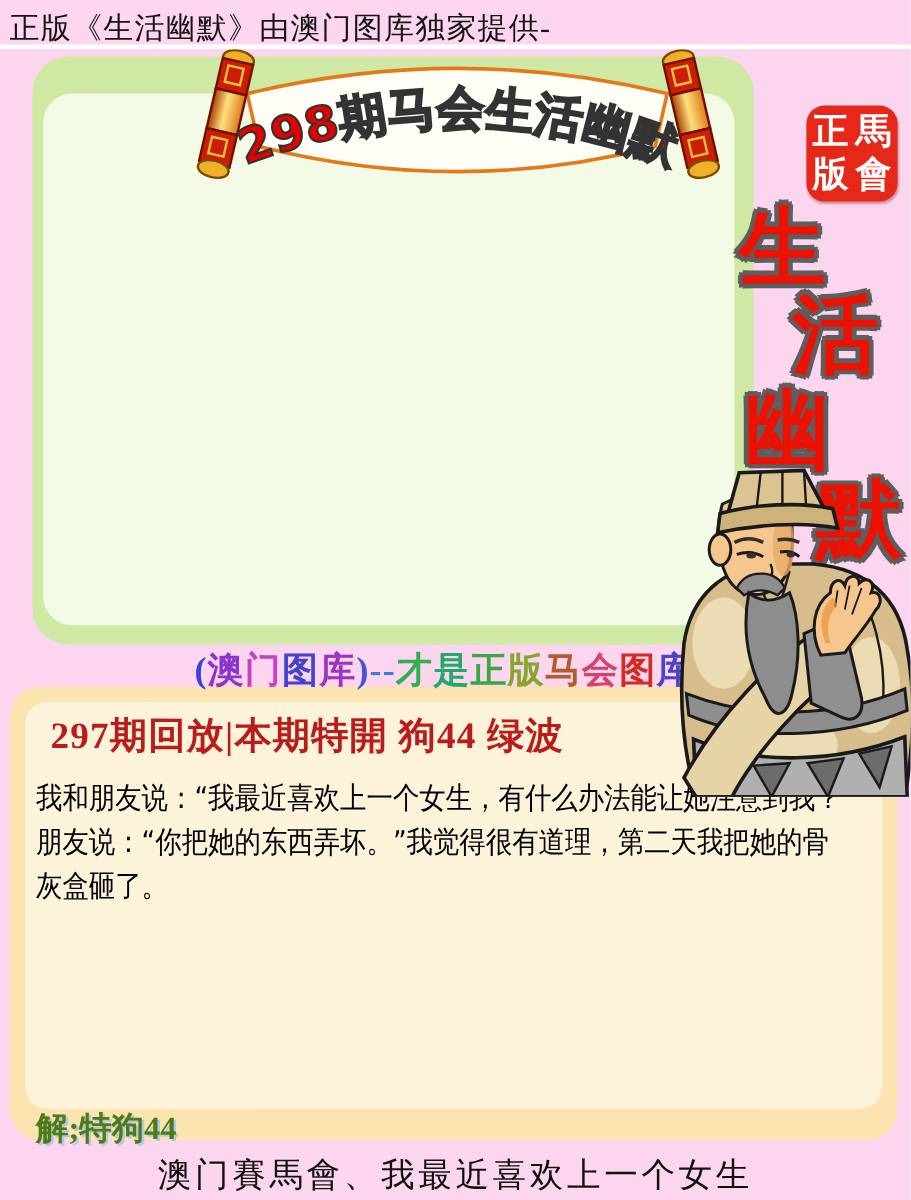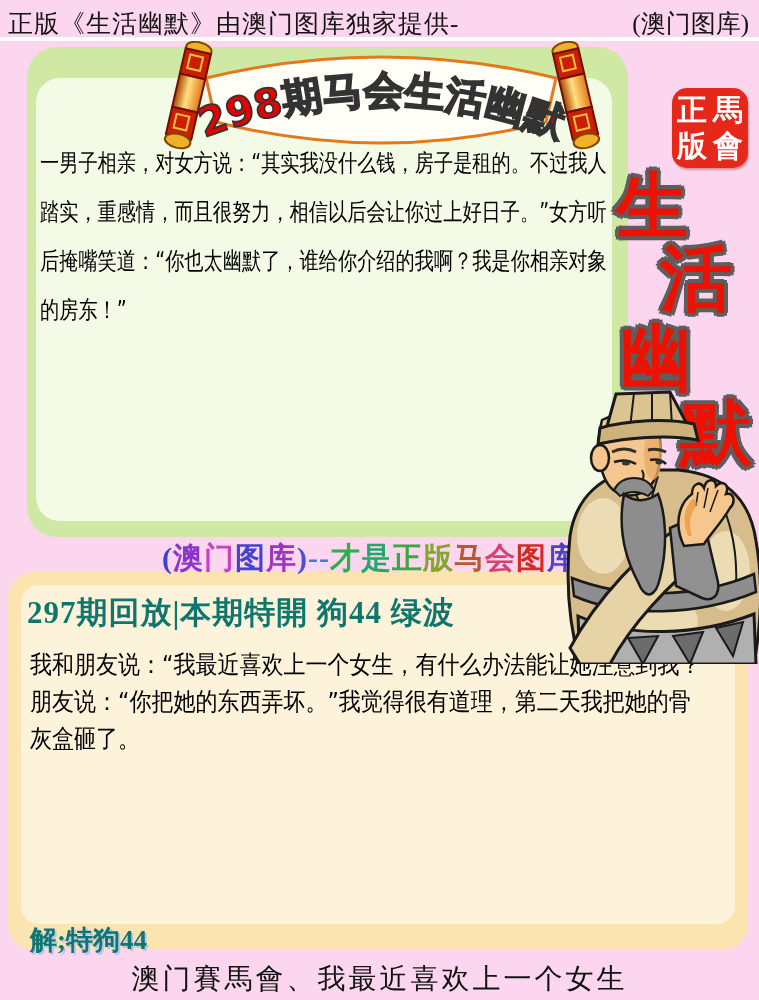--- a/index.html
+++ b/index.html
@@ -46,52 +46,45 @@
                font-size:30px;font-weight:bold;letter-spacing:1px;white-space:nowrap;}
 
   
   .character{position:absolute;left:558px;top:386px;width:201px;height:278px;z-index:6;}
 
   
   .yellow-box{position:absolute;left:8px;top:572px;width:740px;height:378px;
               background:#fbe4b0;border-radius:26px;z-index:1;}
   .yellow-inner{position:absolute;left:13px;top:13px;right:13px;bottom:26px;
                 background:#fdf3da;border-radius:18px;}
-  .bb-heading{position:absolute;left:19px;top:20px;font-size:31px;font-weight:bold;
-              color:#0f766e;letter-spacing:1px;white-space:nowrap;}
+  .bb-heading{position:absolute;left:34px;top:20px;font-size:31px;font-weight:bold;
+              color:#b91c1c;letter-spacing:1px;white-space:nowrap;}
   .bb-joke{position:absolute;left:22px;top:74px;
            font-family:"DejaVu Sans","Liberation Sans",sans-serif;
            font-size:25px;color:#000;}
   .bb-joke .line{white-space:nowrap;transform:scaleX(0.88);transform-origin:0 0;
                  line-height:37px;}
   .bb-answer{position:absolute;left:22px;top:350px;font-size:27px;font-weight:bold;
-             color:#0f766e;text-shadow:2px 2px 0 #b8c4ee;}
+             color:#4d7c0f;text-shadow:2px 2px 0 #b8c4ee;}
 
   
   .footer{position:absolute;left:0;top:960px;width:759px;text-align:center;z-index:2;
           font-size:28px;letter-spacing:3px;color:#121212;white-space:nowrap;}
 </style>
 </head>
 <body>
 
 <div id="page">
 
   <div class="topbar">
     <span class="topbar-left">正版《生活幽默》由澳门图库独家提供-</span>
-    <span class="topbar-right">(澳门图库)</span>
   </div>
 
   <div class="green-box">
     <div class="green-inner"></div>
-    <div class="joke-main">
-      <div class="line">一男子相亲，对女方说：“其实我没什么钱，房子是租的。不过我人</div>
-      <div class="line">踏实，重感情，而且很努力，相信以后会让你过上好日子。”女方听</div>
-      <div class="line">后掩嘴笑道：“你也太幽默了，谁给你介绍的我啊？我是你相亲对象</div>
-      <div class="line">的房东！”</div>
-    </div>
   </div>
 
   <svg class="banner" viewBox="0 0 468 118">
     <defs>
       <linearGradient id="rollg" x1="0" y1="0" x2="1" y2="0">
         <stop offset="0" stop-color="#a84200"></stop>
         <stop offset="0.45" stop-color="#ffdf80"></stop>
         <stop offset="1" stop-color="#e07818"></stop>
       </linearGradient>
     </defs>

